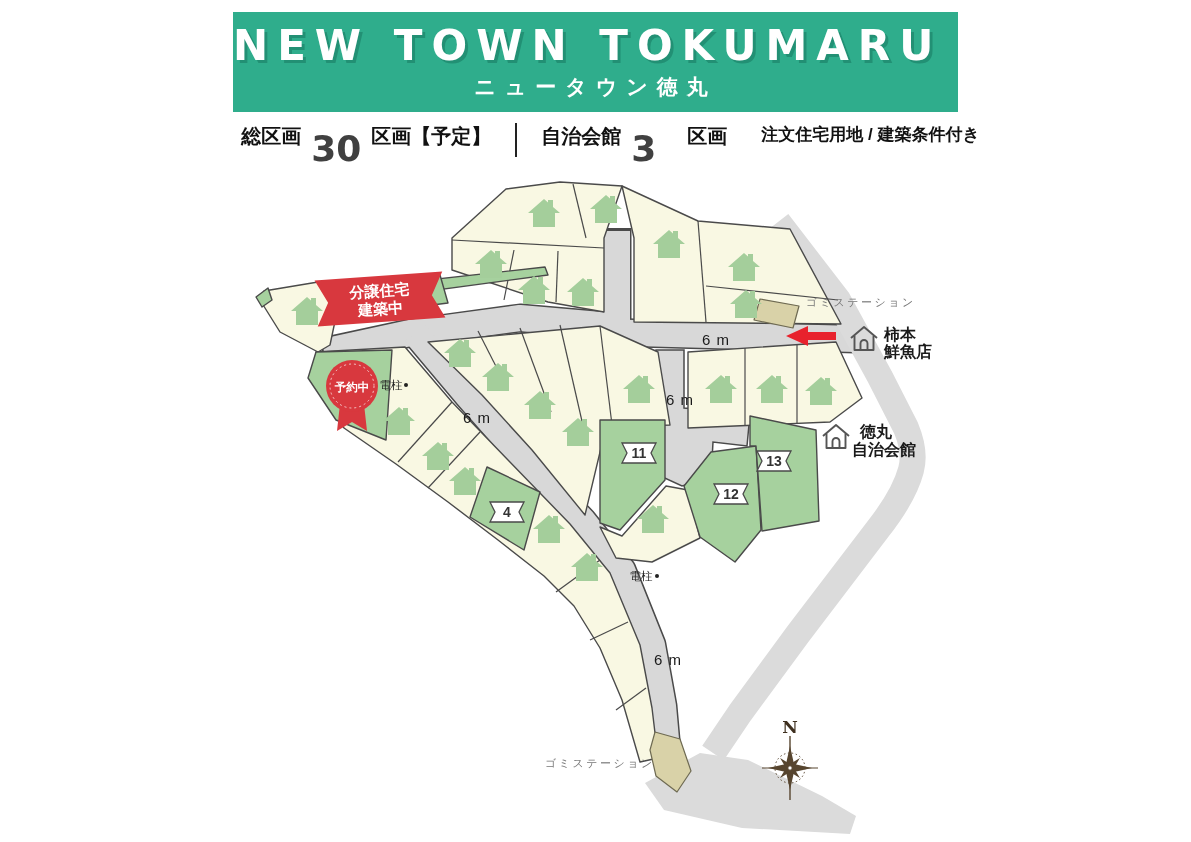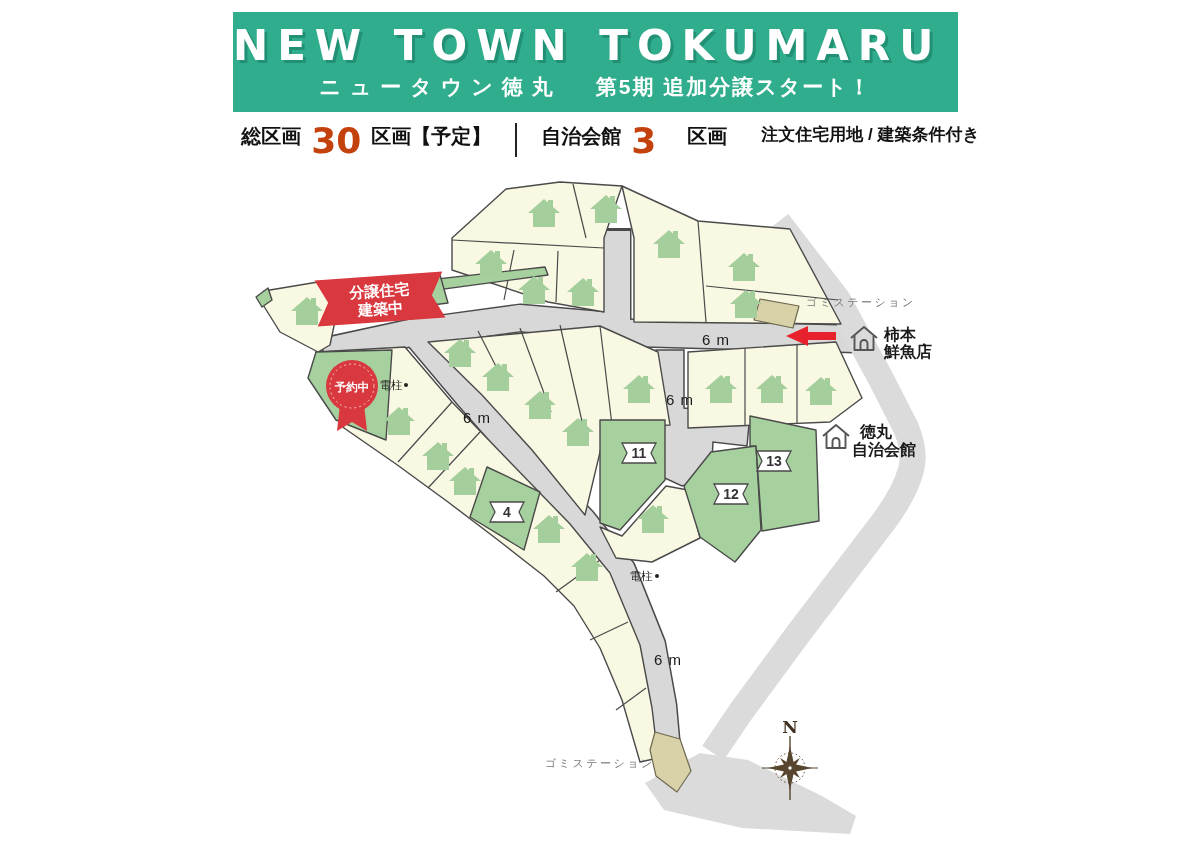--- a/index.html
+++ b/index.html
@@ -13,21 +13,21 @@
           text-shadow:3px 3px 0 rgba(23,120,96,.55);white-space:nowrap;}
   .banner-sub{display:flex;justify-content:center;align-items:baseline;gap:34px;
           font-size:21px;font-weight:700;margin-top:3px;white-space:nowrap;}
   .banner-sub .jp1{letter-spacing:9px;}
   .banner-sub .jp2{letter-spacing:2px;}
   
   .stats{position:absolute;top:123px;left:15px;width:100%;height:44px;
          display:flex;justify-content:center;align-items:flex-start;color:#111;}
   .stats .lbl{font-size:20px;font-weight:700;}
   .stats .num{font-family:"DejaVu Sans",sans-serif;font-size:36px;font-weight:700;
-              color:#c2410c;margin:0 10px;line-height:1;}
+              color:#404040;margin:8px 10px;line-height:1;}
   .stats .divider{width:2px;height:34px;background:#222;margin:0 24px;}
   .stats .unit{font-size:20px;font-weight:700;margin-left:21px;}
   .stats .note{font-size:17px;font-weight:700;margin-left:34px;}
   
   svg.map{position:absolute;left:0;top:0;}
   svg text{font-family:"Liberation Sans","DejaVu Sans",sans-serif;}
   .road-dark{fill:none;stroke:#4A4A4A;stroke-width:29;stroke-linejoin:round;}
   .road-light{fill:none;stroke:#D8D8D8;stroke-width:26;stroke-linejoin:round;}
   .outer-road{fill:none;stroke:#DBDBDB;stroke-width:26;stroke-linejoin:round;}
   .lot-cream{fill:#F9F8E3;stroke:#4A4A4A;stroke-width:1.4;stroke-linejoin:round;}
@@ -48,21 +48,20 @@
 </style>
 </head>
 <body>
 
 <div id="page">
 
   <div class="banner">
     <div class="banner-title">NEW TOWN TOKUMARU</div>
     <div class="banner-sub">
       <span class="jp1">ニュータウン徳丸</span>
-      <span class="jp2">第5期 追加分譲スタート！</span>
     </div>
   </div>
 
   <div class="stats">
     <span class="lbl">総区画</span>
     <span class="num">30</span>
     <span class="lbl">区画【予定】</span>
     <span class="divider"></span>
     <span class="lbl">自治会館</span>
     <span class="num">3</span>

